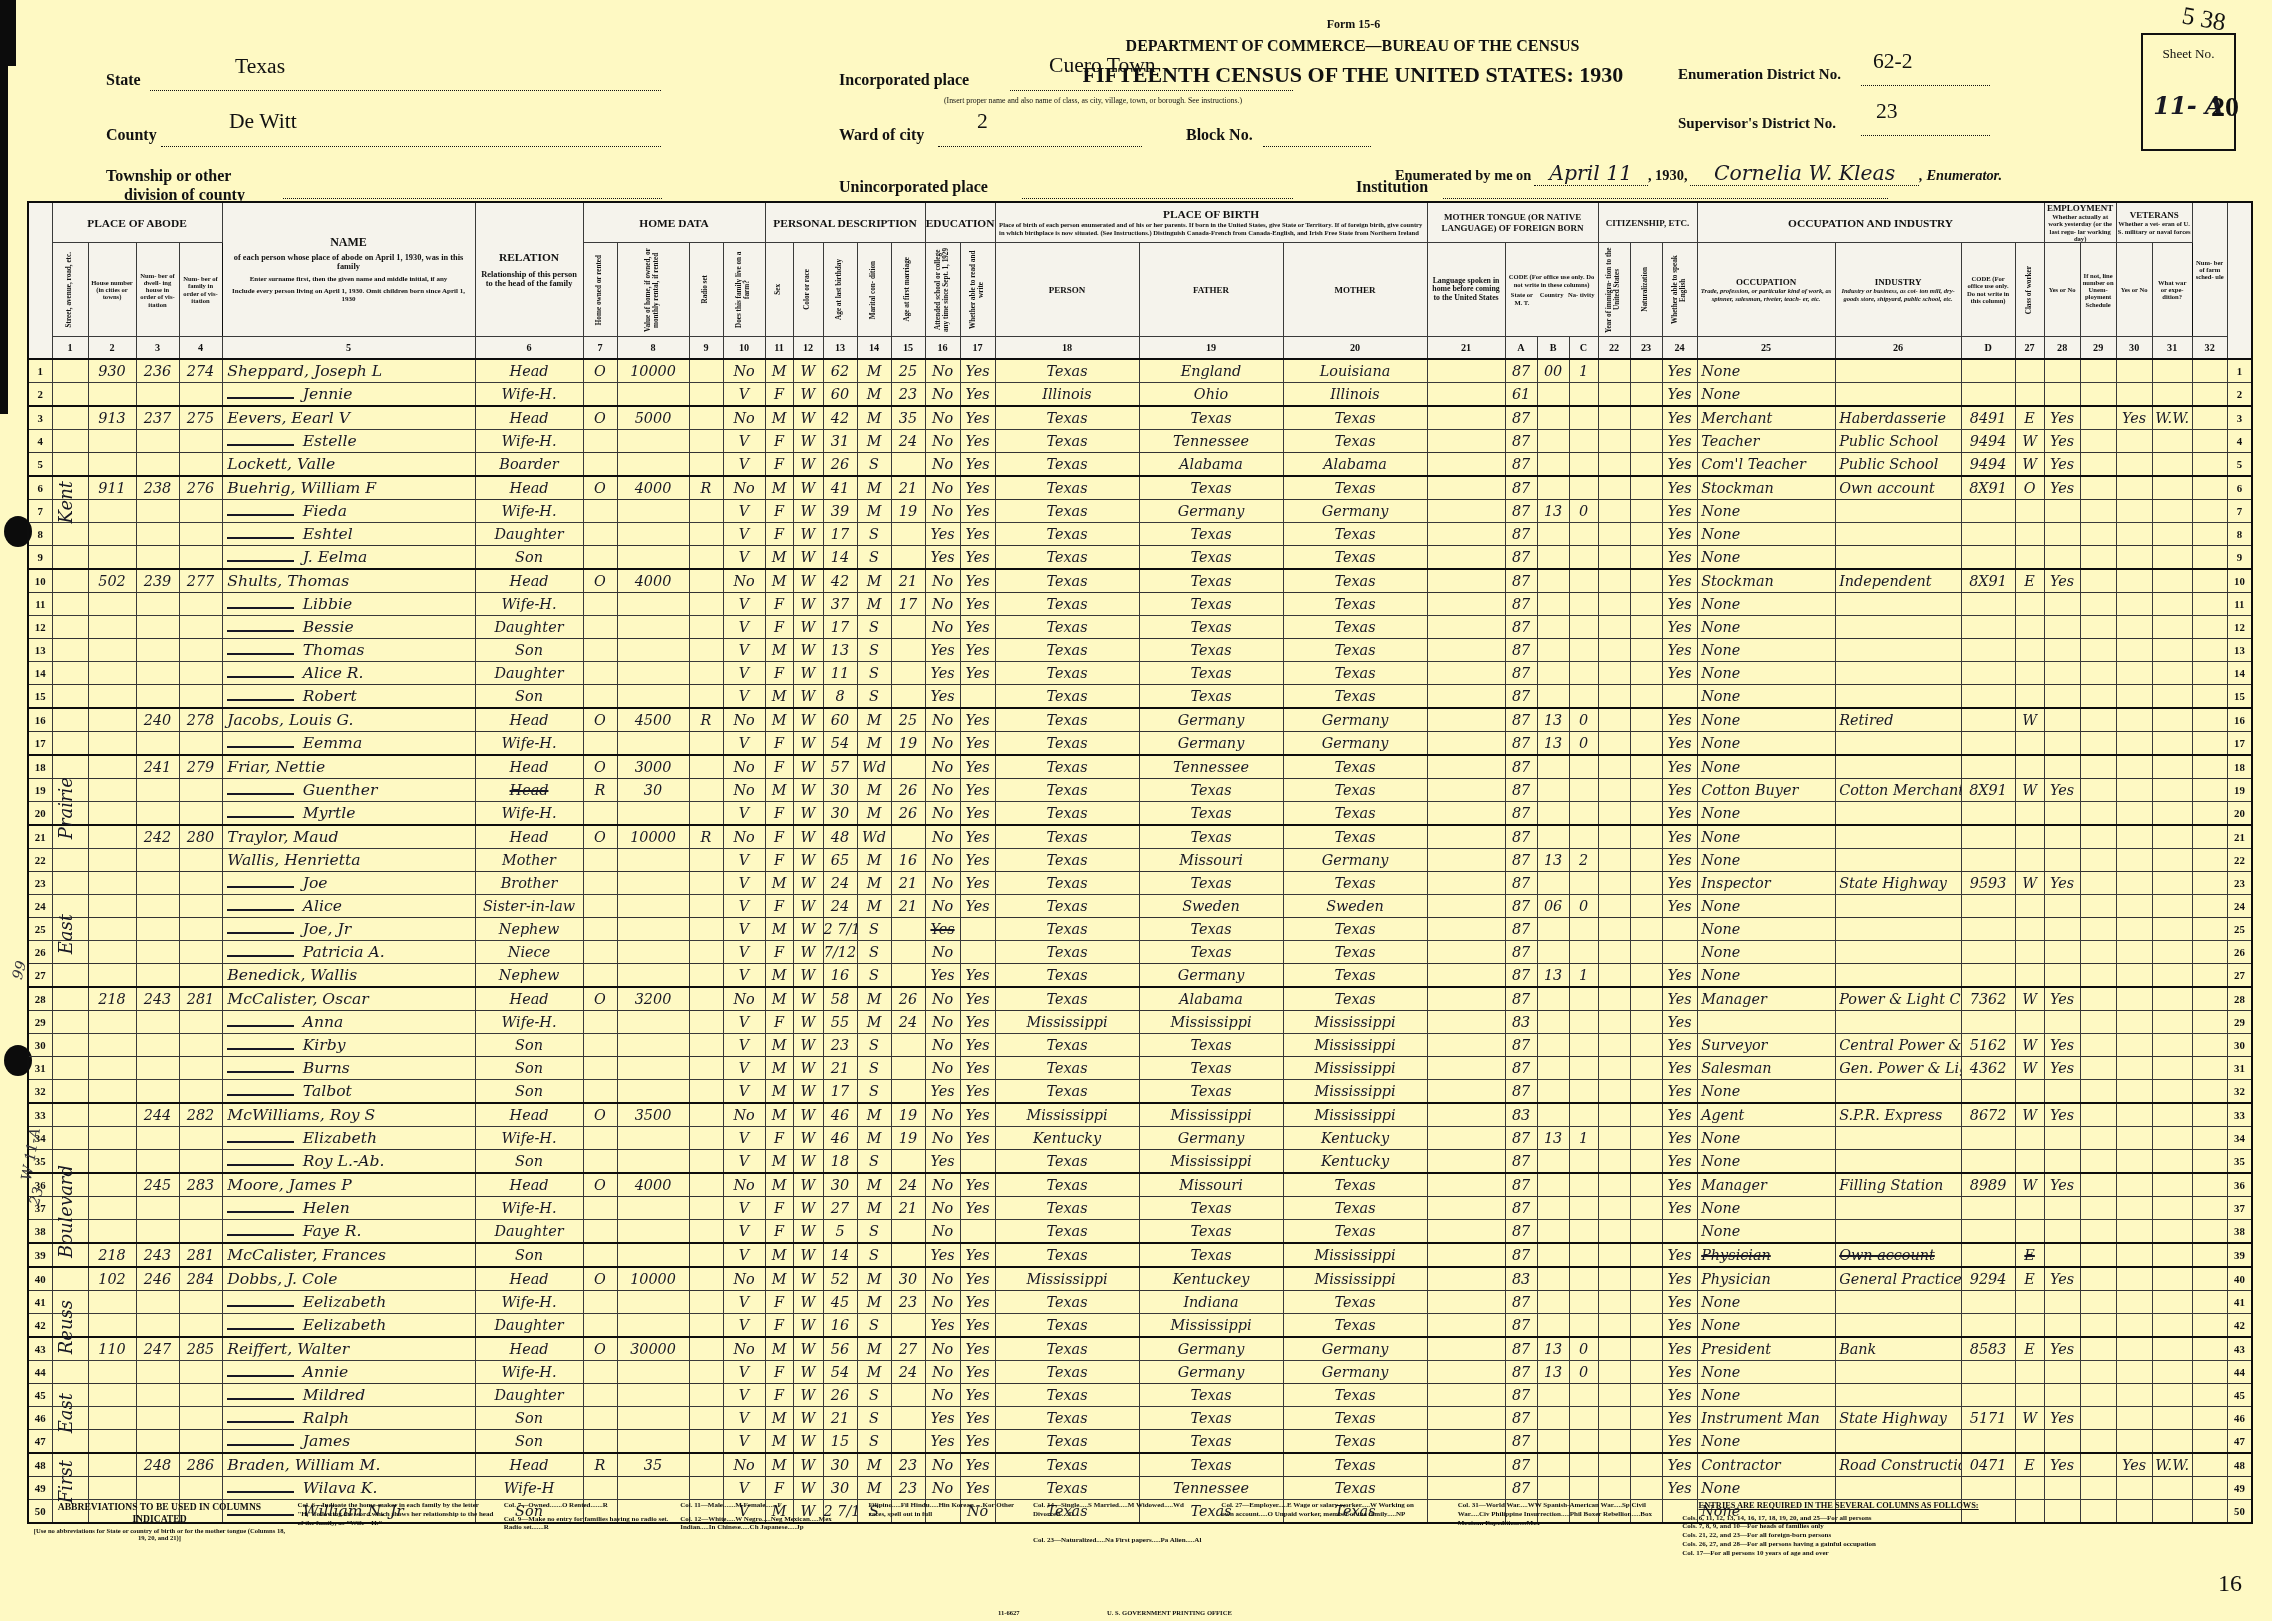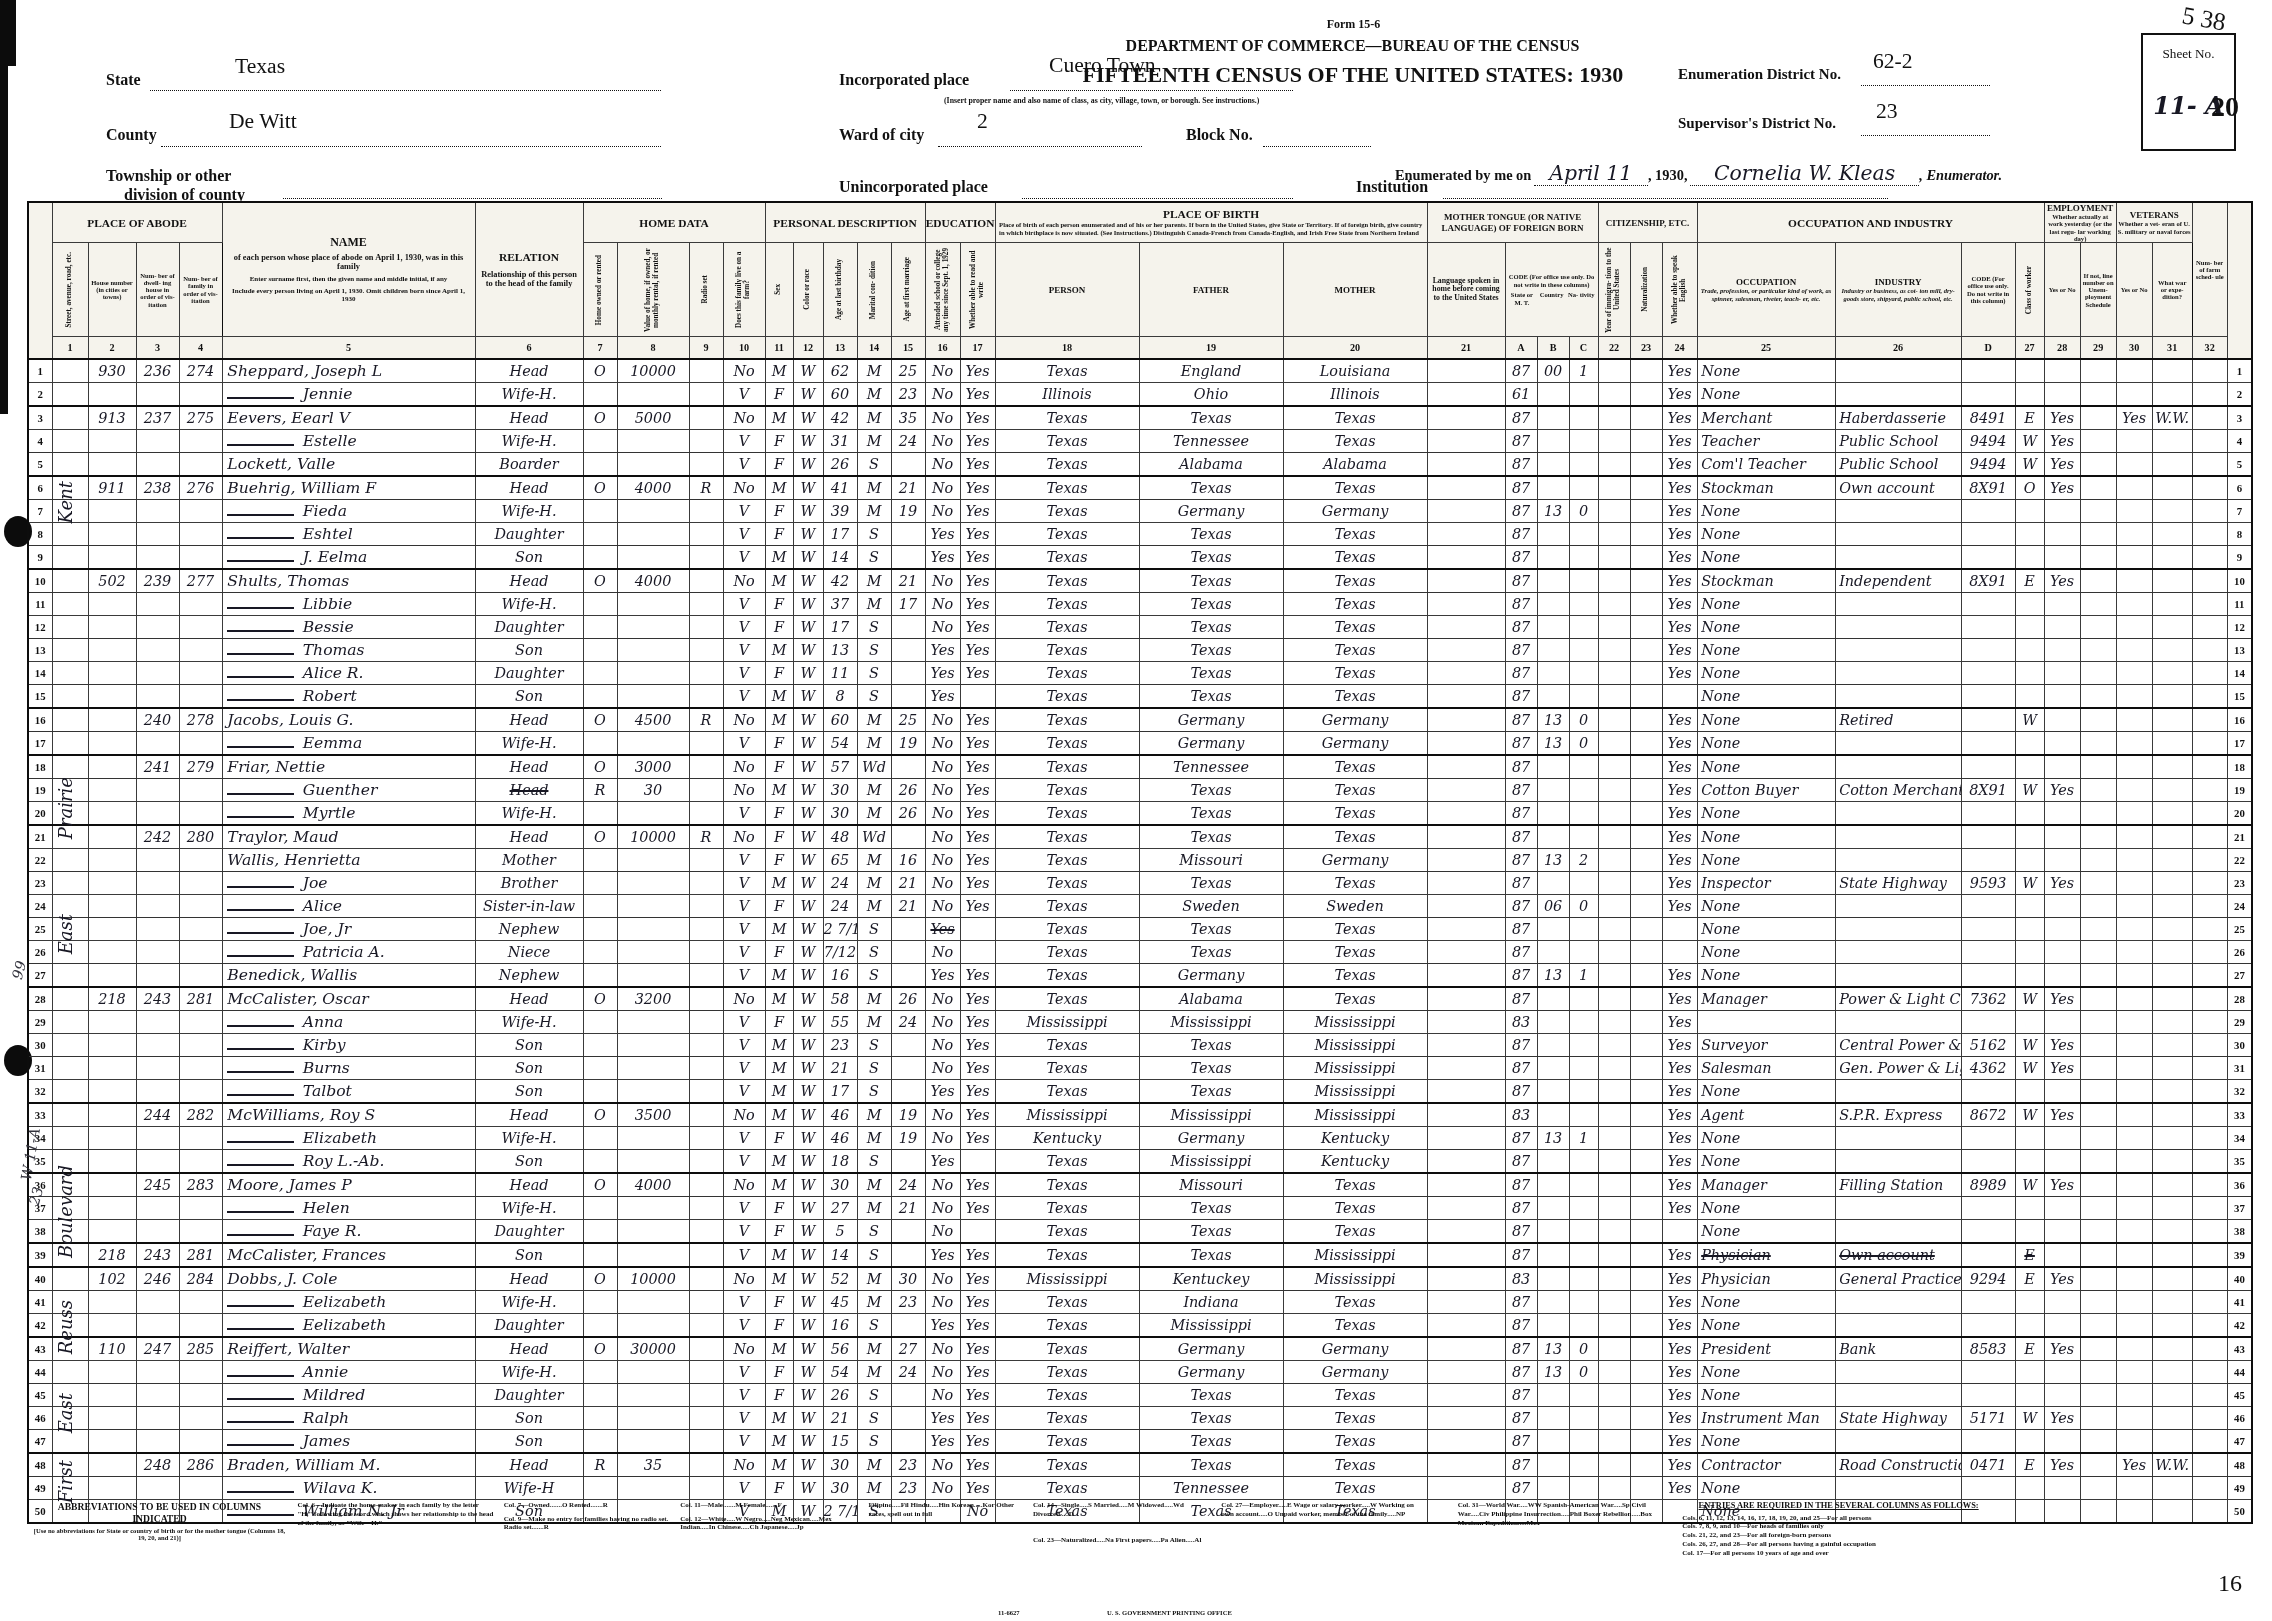--- a/index.html
+++ b/index.html
@@ -1,23 +1,23 @@
 <!DOCTYPE html>
 <html style="font-size:9.6px"><head>
 <meta charset="utf-8">
 <style>
   html,body{margin:0;padding:0;background:#6b6b66;}
-  .page{position:relative;width:2273px;height:1622px;background:#ffffff;overflow:hidden;
+  .page{position:relative;width:2273px;height:1622px;background:#fef9c3;overflow:hidden;
         font-family:"Liberation Serif","DejaVu Serif",serif;color:#111;}
   
   .artifact{position:absolute;background:#0c0c0c;}
   .hole{position:absolute;width:28px;height:31px;background:#0c0c0c;border-radius:50%;}
   
   .fld-label{position:absolute;font-weight:bold;font-size:16px;}
-  .fld-note{position:absolute;font-weight:bold;font-size:9px;}
+  .fld-note{position:absolute;font-weight:normal;font-size:9px;}
   .dotline{position:absolute;border-bottom:1.8px dotted #111;}
   .hw{font-family:"DejaVu Serif","Liberation Serif",serif;font-style:italic;color:#181824;}
   .hwv{position:absolute;font-size:21.6px;white-space:nowrap;}
   .title{position:absolute;text-align:center;font-weight:bold;white-space:nowrap;}
   .sheetbox{position:absolute;border:2.4px solid #111;text-align:center;}
   
   table{border-collapse:collapse;table-layout:fixed;}
   .sched{position:absolute;left:27px;top:201px;width:2226px;border:2.4px solid #0d0d0d;}
   th,td{border:0.6px solid #3a3a3a;padding:0;overflow:hidden;}
   thead th{font-weight:bold;background:#f5f3ec;}

